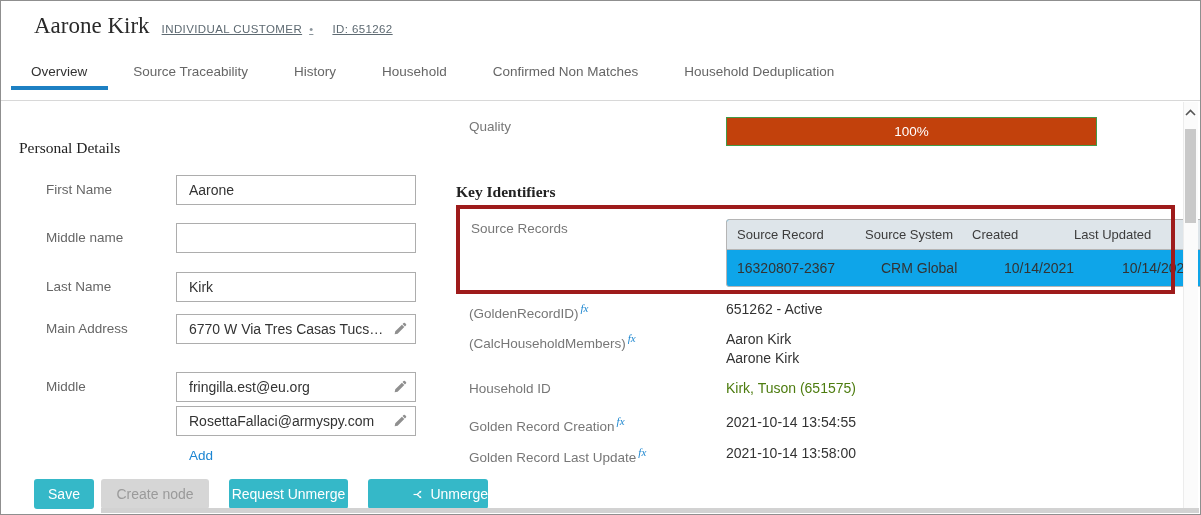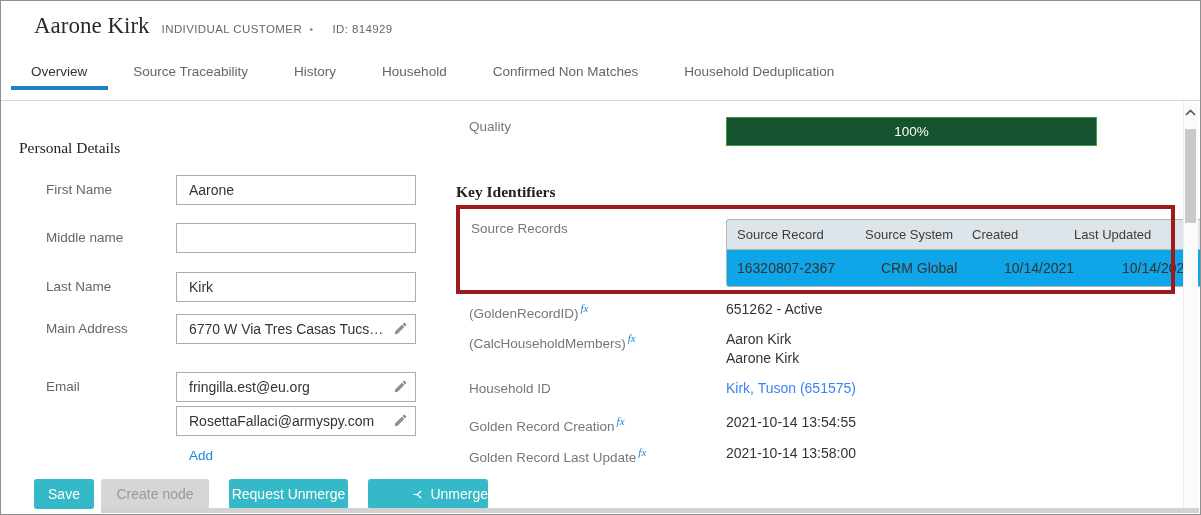--- a/index.html
+++ b/index.html
@@ -5,21 +5,21 @@
   * { margin:0; padding:0; box-sizing:border-box; }
   body { background:#fff; }
   .frame {
     position:relative; width:1201px; height:515px;
     border:1px solid #8f8f8f; background:#fff; overflow:hidden;
     font-family:"Liberation Sans", sans-serif;
   }
   
   .page-header { position:absolute; left:33px; top:12px; display:flex; align-items:baseline; }
   .customer-name { font-family:"Liberation Serif", serif; font-size:23px; font-weight:500; color:#2a2a2a; }
-  .meta { font-size:11.5px; color:#5e6a72; letter-spacing:.4px; margin-left:12px; }
+  .meta { font-size:11.5px; color:#5e6a72; letter-spacing:.4px; margin-left:12px;text-decoration:underline; }
   .meta-bullet { margin:0 7px; color:#8a949b; font-size:11px; }
   
   .tabbar { position:absolute; left:0; top:63px; width:100%; height:37px;
             border-bottom:1px solid #d8d8d8; display:flex; gap:46px;
             padding-left:30px; align-items:flex-start; }
   .tab { position:relative; font-size:13.5px; color:#666; cursor:pointer; white-space:nowrap; }
   .tab.active { color:#333; }
   .tab.active::after { content:""; position:absolute; left:-20px; right:-21px; bottom:-11px;
             height:4px; background:#1d80c3; }
   
@@ -38,59 +38,59 @@
   .btn { position:absolute; top:478px; height:30px; border:none; border-radius:3px;
          background:#35b8c8; color:#fff; font-size:14px; font-family:inherit;
          display:flex; align-items:center; justify-content:center; cursor:pointer; }
   .btn-save { left:33px; width:60px; }
   .btn-create { left:100px; width:108px; background:#d6d6d6; color:#9a9a9a; cursor:default; }
   .btn-request { left:228px; width:119px; }
   .btn-unmerge { left:367px; width:120px; gap:8px;padding-left:45px; }
   
   .quality-label { position:absolute; left:468px; top:118px; font-size:13.5px; color:#777; }
   .quality-bar { position:absolute; left:725px; top:116px; width:371px; height:29px;
-         background:#14532d; border:1px solid #439a47; display:flex; align-items:center;
+         background:#c2410c; border:1px solid #439a47; display:flex; align-items:center;
          justify-content:center; color:#fff; font-size:13.5px; }
   .ki-title { position:absolute; left:455px; top:182px; font-family:"Liberation Serif", serif;
          font-size:15.5px; font-weight:700; color:#222; }
   .annotation-box { position:absolute; left:455px; top:204px; width:719px; height:89px;
          border:4px solid #9e1b1b; pointer-events:none; z-index:5; }
   .sr-label { position:absolute; left:470px; top:220px; font-size:13.5px; color:#777; }
   .sr-table { position:absolute; left:725px; top:218px; width:504px; border:1px solid #b5b5b5;
          border-radius:3px; background:#0ea5e9; color:#333; }
   .sr-head { display:flex; height:30px; background:#dee5ea; border-bottom:1px solid #b5b5b5;
          align-items:center; border-radius:2px 2px 0 0; font-size:13px; color:#3c3c3c; }
   .sr-row { display:flex; height:36px; align-items:center; font-size:14px;gap:16px; }
   .cell { padding-left:10px; white-space:nowrap; overflow:hidden; }
   .c0 { width:128px; } .c1 { width:107px; } .c2 { width:102px; } .c3 { flex:1; }
   .kv-label { position:absolute; left:468px; font-size:13.5px; color:#777; white-space:nowrap; }
   .kv-value { position:absolute; left:725px; font-size:14px; color:#333; white-space:nowrap; }
   .fx { font-family:"Liberation Serif", serif; font-style:italic; color:#1e87d0;
         font-size:11px; margin-left:2px; }
-  .link { color:#3b82f6; cursor:pointer; }
+  .link { color:#4d7c0f; cursor:pointer; }
   
   .vscroll-track { position:absolute; right:2px; top:101px; width:15px; height:411px;
         background:#fbfbfb; border-left:1px solid #ececec; }
   .vscroll-up { position:absolute; right:4px; top:105px; width:12px; height:12px;
         display:flex; align-items:center; justify-content:center; cursor:pointer; }
   .vscroll-thumb { position:absolute; right:4px; top:128px; width:11px; height:94px;
         background:#c9c9c9; cursor:pointer; }
   .hscroll { position:absolute; left:100px; right:1px; bottom:1px; height:5px;
         background:#d2d2d2; }
 </style>
 </head>
 <body>
 
 <div class="frame">
 
   <div class="page-header">
     <span class="customer-name">Aarone Kirk</span>
     <span class="meta">INDIVIDUAL CUSTOMER</span>
     <span class="meta meta-bullet">•</span>
-    <span class="meta">ID: 814929</span>
+    <span class="meta">ID: 651262</span>
   </div>
 
   <div class="tabbar">
     <span class="tab active">Overview</span>
     <span class="tab">Source Traceability</span>
     <span class="tab">History</span>
     <span class="tab">Household</span>
     <span class="tab">Confirmed Non Matches</span>
     <span class="tab">Household Deduplication</span>
   </div>
@@ -115,21 +115,21 @@
   <span class="flabel" style="top:320px">Main Address</span>
   <div class="iwrap" style="top:313px">
     <input type="text" value="6770 W Via Tres Casas Tucso..." style="">
     <span class="pencil-btn">
       <svg width="14" height="14" viewBox="0 0 16 16">
           <path fill="#8f8f8f" d="M12.1 1.2a1.1 1.1 0 0 1 1.6 0l1.1 1.1a1.1 1.1 0 0 1 0 1.6l-1.2 1.2-2.7-2.7 1.2-1.2zM10.2 3.1l2.7 2.7-7.6 7.6-3.4.7.7-3.4 7.6-7.6z"></path>
         </svg>
     </span>
   </div>
 
-  <span class="flabel" style="top:378px">Email</span>
+  <span class="flabel" style="top:378px">Middle</span>
   <div class="iwrap" style="top:371px">
     <input type="text" value="fringilla.est@eu.org" style="">
     <span class="pencil-btn">
       <svg width="14" height="14" viewBox="0 0 16 16">
           <path fill="#8f8f8f" d="M12.1 1.2a1.1 1.1 0 0 1 1.6 0l1.1 1.1a1.1 1.1 0 0 1 0 1.6l-1.2 1.2-2.7-2.7 1.2-1.2zM10.2 3.1l2.7 2.7-7.6 7.6-3.4.7.7-3.4 7.6-7.6z"></path>
         </svg>
     </span>
   </div>
   <div class="iwrap" style="top:405px">
     <input type="text" value="RosettaFallaci@armyspy.com" style="">

